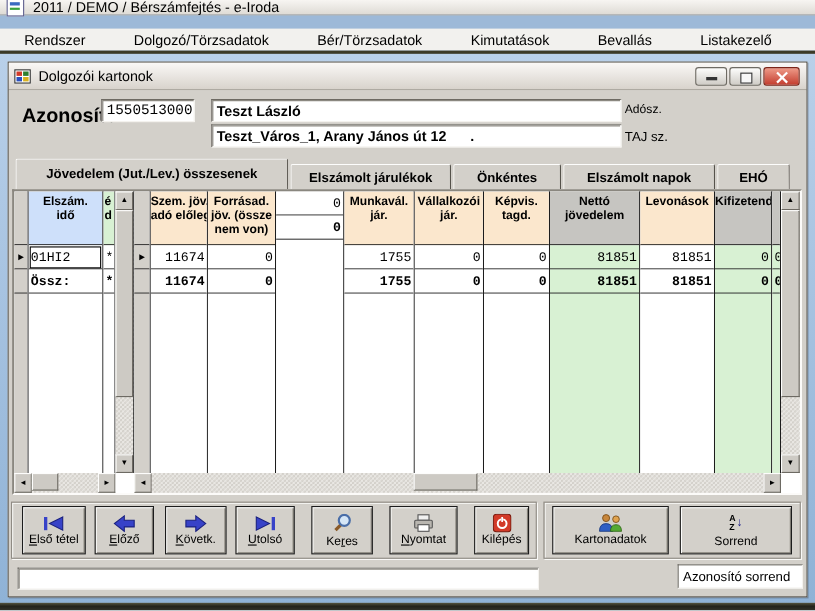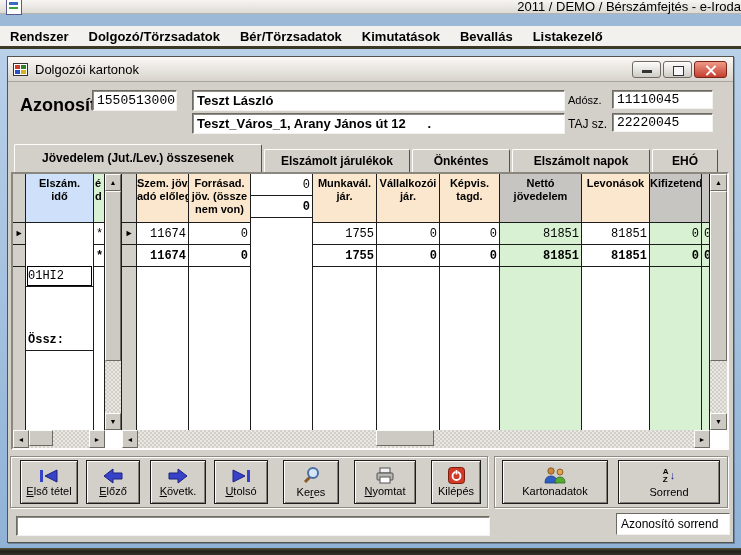--- a/index.html
+++ b/index.html
@@ -2,30 +2,30 @@
 <html><head>
 <meta charset="utf-8">
 <style>
   * { margin:0; padding:0; box-sizing:border-box; }
   body { font-family:"Liberation Sans", sans-serif; }
   .screen { position:relative; width:741px; height:555px; overflow:hidden; background:#9db9d8; }
 
   
   .titlebar { position:absolute; left:0; top:0; width:741px; height:14px;
     background:linear-gradient(180deg,#f7f5f2,#dedbd5); border-bottom:1px solid #b7b3ac;
-    display:flex; align-items:center;justify-content:space-between; }
+    display:flex; align-items:center; }
   .app-icon { width:16px; height:16px; margin-left:6px; background:#fff; border:1px solid #5a5a8a;
     position:relative; }
   .app-icon::before { content:""; position:absolute; left:2px; top:2px; width:9px; height:3px; background:#3a6bc0; }
   .app-icon::after { content:""; position:absolute; left:2px; top:7px; width:9px; height:2px; background:#39a23c; }
   .title-text { margin-left:8px; font-size:13px; color:#000; }
 
   .menubar { position:absolute; left:0; top:26px; width:741px; height:20px; background:#f2f1ee;
     display:flex; align-items:center; }
-  .menu-item { font-size:13px; color:#000; padding:0 10px; cursor:default;font-weight:bold; }
+  .menu-item { font-size:13px; color:#000; padding:0 22px; cursor:default; }
   .darkline { position:absolute; left:0; top:46px; width:741px; height:3px; background:#3c3a26; }
 
   .mdi { position:absolute; left:0; top:49px; width:741px; height:499px;
     background:linear-gradient(180deg,#b9d0e9,#8fb2d6); }
 
   
   .child { position:absolute; left:7px; top:7px; width:727px; height:487px;
     border:1px solid #55524b; background:#d3d0ca; box-shadow:1px 1px 0 rgba(0,0,0,.25); }
   .ctitle { position:absolute; left:0; top:0; right:0; height:25px;
     background:linear-gradient(180deg,#faf8f6,#d8d3cc); border-bottom:1px solid #aaa69e;
@@ -158,43 +158,41 @@
         </div>
       </div>
 
       <div class="client">
 
         <div class="lbl bold" style="left:12px; top:13px;">Azonosító</div>
         <div class="field mono" style="left:84px; top:8px; width:85px; height:21px;">1550513000</div>
         <div class="field bold" style="left:184px; top:8px; width:373px; height:21px;">Teszt László</div>
         <div class="field bold" style="left:184px; top:31px; width:373px; height:21px;">Teszt_Város_1, Arany János út 12      .</div>
         <div class="lbl" style="left:560px; top:12px; font-size:11px;">Adósz.</div>
-        <div class="field mono" style="left:604px; top:8px; width:101px; height:19px;">11110045</div>
         <div class="lbl" style="left:560px; top:35px; font-size:12px;">TAJ sz.</div>
-        <div class="field mono" style="left:604px; top:31px; width:101px; height:19px;">22220045</div>
 
         <div class="tabs">
           <div class="tab active" style="width:248px;">Jövedelem  (Jut./Lev.) összesenek</div>
           <div class="tab" style="width:146px;">Elszámolt járulékok</div>
           <div class="tab" style="width:98px;">Önkéntes</div>
           <div class="tab" style="width:138px;">Elszámolt napok</div>
           <div class="tab" style="width:66px;">EHÓ</div>
         </div>
 
         <div class="grid">
           <div class="grid-inner">
 
             <div class="gcol indcol" style="left:0; width:13px;">
               <div class="ghead"></div>
               <div class="gcell">►</div>
               <div class="gcell"></div>
               <div class="gfill"></div>
             </div>
 
-            <div class="gcol" style="left:13px; width:68px;gap:42px;">
+            <div class="gcol" style="left:13px; width:68px;">
               <div class="ghead" style="background:#cee0fa;">
                 <span>Elszám.</span><br>
                 <span>idő</span>
               </div>
               <div class="gcell left focusbox">01HI2</div>
               <div class="gcell left boldrow">Össz:</div>
               <div class="gfill"></div>
             </div>
 
             <div class="gcol" style="left:81px; width:11px;">

